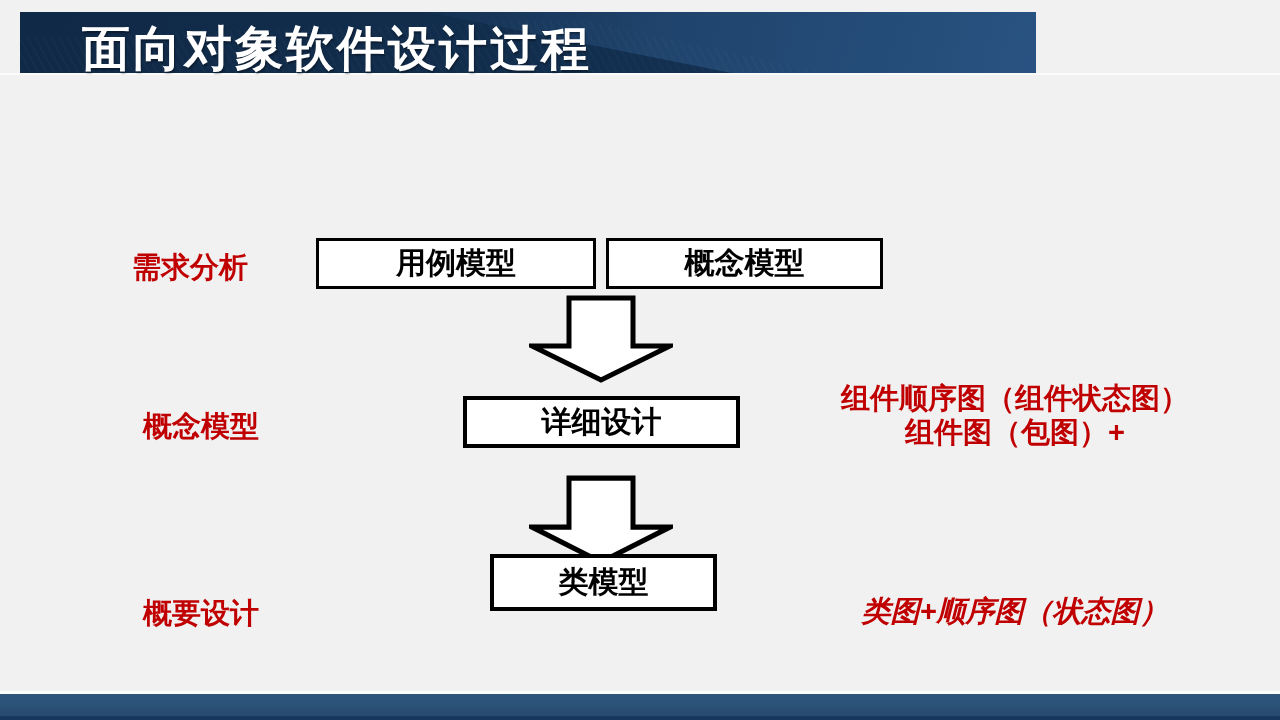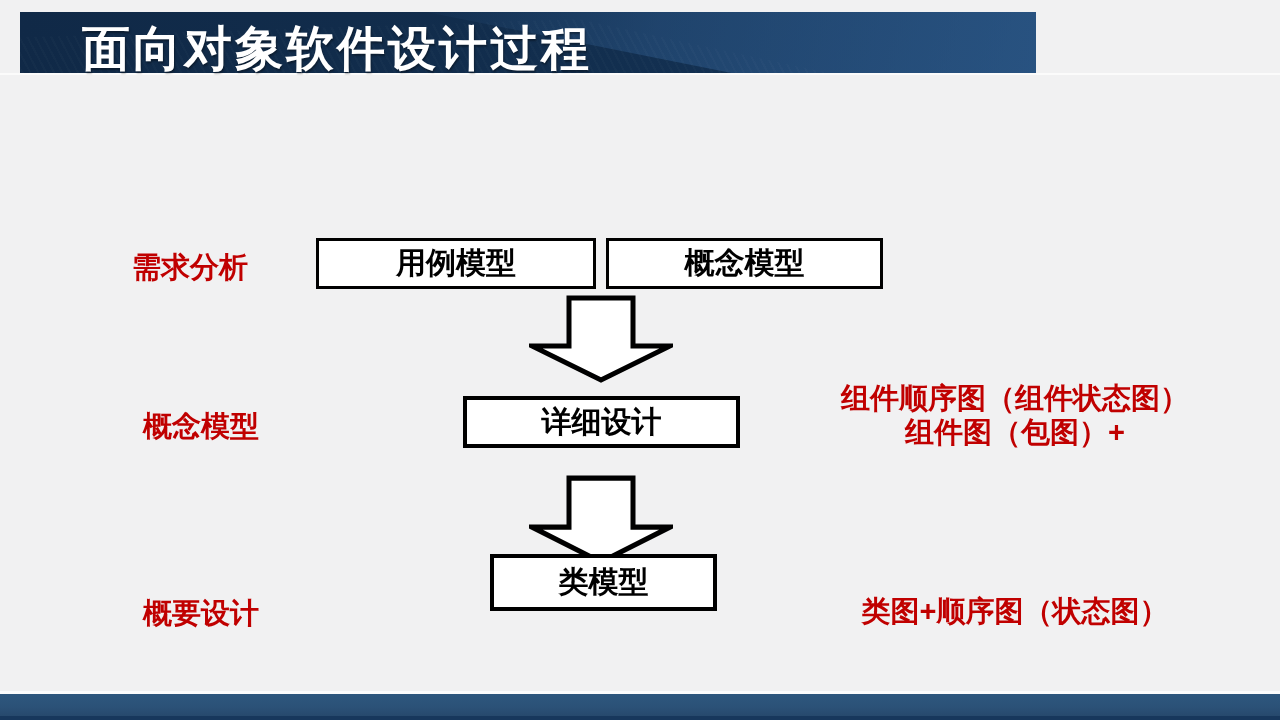--- a/index.html
+++ b/index.html
@@ -87,21 +87,21 @@
 
   .annotation {
     position: absolute;
     text-align: center;
     color: var(--accent_red, #c00000);
     font-size: 29px; font-weight: bold;
     line-height: 34px;
     white-space: nowrap;
   }
   #annotation-component { left: 815px; top: 306px; width: 400px; }
-  #annotation-class     { left: 820px; top: 519px; width: 390px; }
+  #annotation-class     { left: 820px; top: 519px; width: 390px; font-style: italic; }
 
   
   .footer-gap  { position: absolute; left: 0; top: 691px; width: 1280px; height: 3px; background: #fcfcfc; }
   .footer-bar  { position: absolute; left: 0; top: 694px; width: 1280px; height: 22px;
                  background: linear-gradient(180deg, #2e577e 0%, var(--footer_bar, #2b5177) 60%, #27496d 100%); }
   .footer-edge { position: absolute; left: 0; top: 716px; width: 1280px; height: 4px;
                  background: var(--footer_edge, #17375c); }
 </style>
 </head>
 <body>

